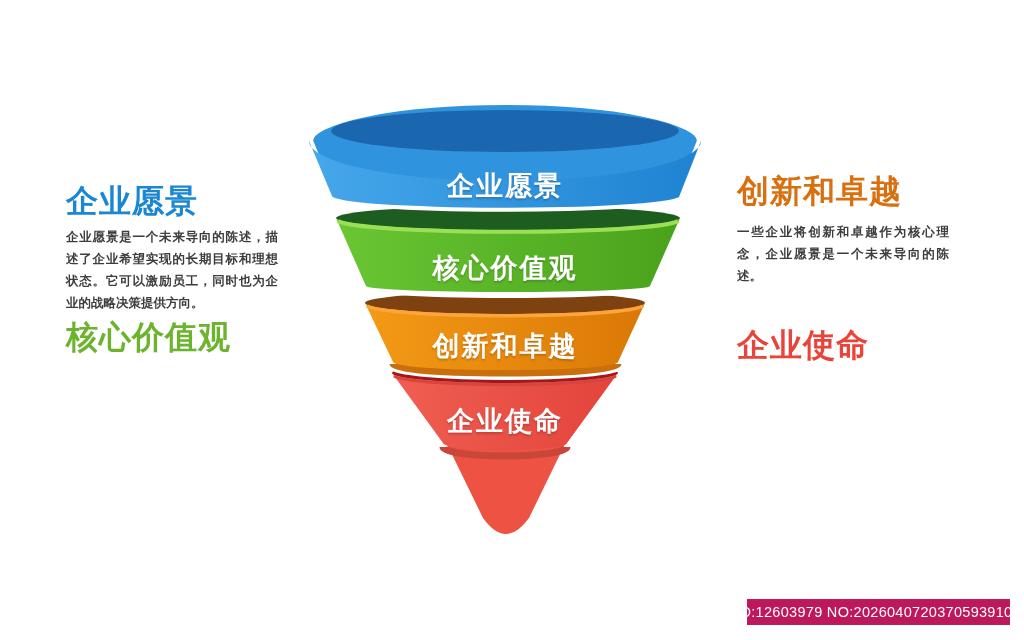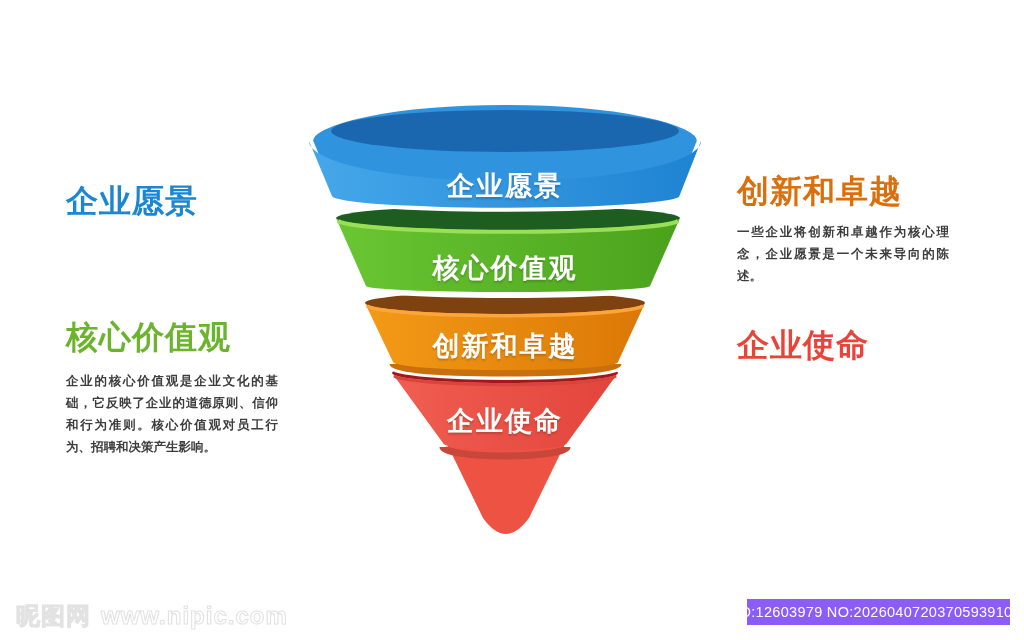--- a/index.html
+++ b/index.html
@@ -40,21 +40,21 @@
   .rh2{left:737px;top:324px;}
   .rp2{left:737px;top:374px;}
   
   .wm-left{
     position:absolute;left:16px;top:600px;font-size:24px;font-weight:bold;
     color:#ffffff;-webkit-text-stroke:1px #e2e2e2;text-shadow:0 0 1px #e0e0e0;
     white-space:nowrap;letter-spacing:1px;
   }
   .wm-left .site-name{margin-right:10px;}
   .id-badge{
-    position:absolute;left:747px;top:599px;width:263px;height:26px;background:#8b5cf6;
+    position:absolute;left:747px;top:599px;width:263px;height:26px;background:#be185d;
     color:#fdfdfd;font-size:14.5px;display:flex;align-items:center;justify-content:center;
     letter-spacing:0.3px;white-space:nowrap;
   }
 </style>
 </head>
 <body>
 
 <div class="stage">
 
   <svg class="funnel" width="1024" height="640" viewBox="0 0 1024 640">
@@ -107,25 +107,22 @@
       <path d="M 309,141 A 196,40 0 0 0 701,141 L 679,197 A 174,12 0 0 1 332,196 Z" fill="url(#gradBlue)"></path>
     </g>
   </svg>
 
   <div class="flabel l1">企业愿景</div>
   <div class="flabel l2">核心价值观</div>
   <div class="flabel l3">创新和卓越</div>
   <div class="flabel l4">企业使命</div>
 
   <div class="side-title t-blue lh1">企业愿景</div>
+  <div class="side-para lp1">企业愿景是一个未来导向的陈述，描述了企业希望实现的长期目标和理想状态。它可以激励员工，同时也为企业的战略决策提供方向。</div>
   <div class="side-title t-green lh2">核心价值观</div>
-  <div class="side-para lp2">企业的核心价值观是企业文化的基础，它反映了企业的道德原则、信仰和行为准则。核心价值观对员工行为、招聘和决策产生影响。</div>
 
   <div class="side-title t-orange rh1">创新和卓越</div>
   <div class="side-para rp1">一些企业将创新和卓越作为核心理念，企业愿景是一个未来导向的陈述。</div>
   <div class="side-title t-red rh2">企业使命</div>
 
-  <div class="wm-left">
-    <span class="site-name">昵图网</span><span>www.nipic.com</span>
-  </div>
   <div class="id-badge">ID:12603979 NO:20260407203705939105</div>
 
 </div>
 
 </body></html>

